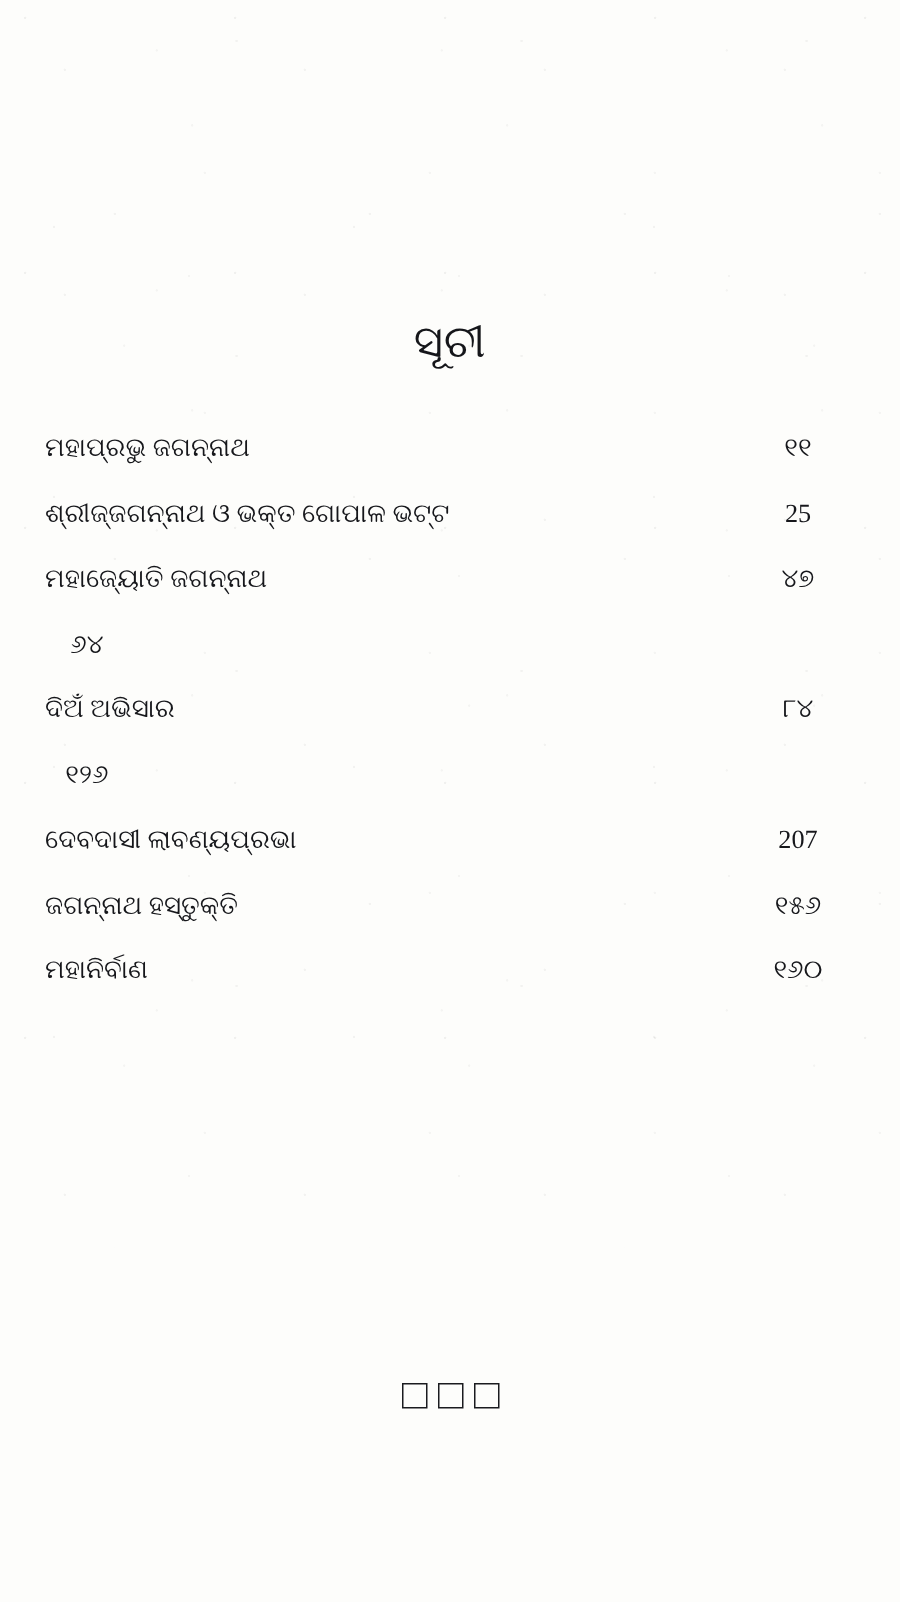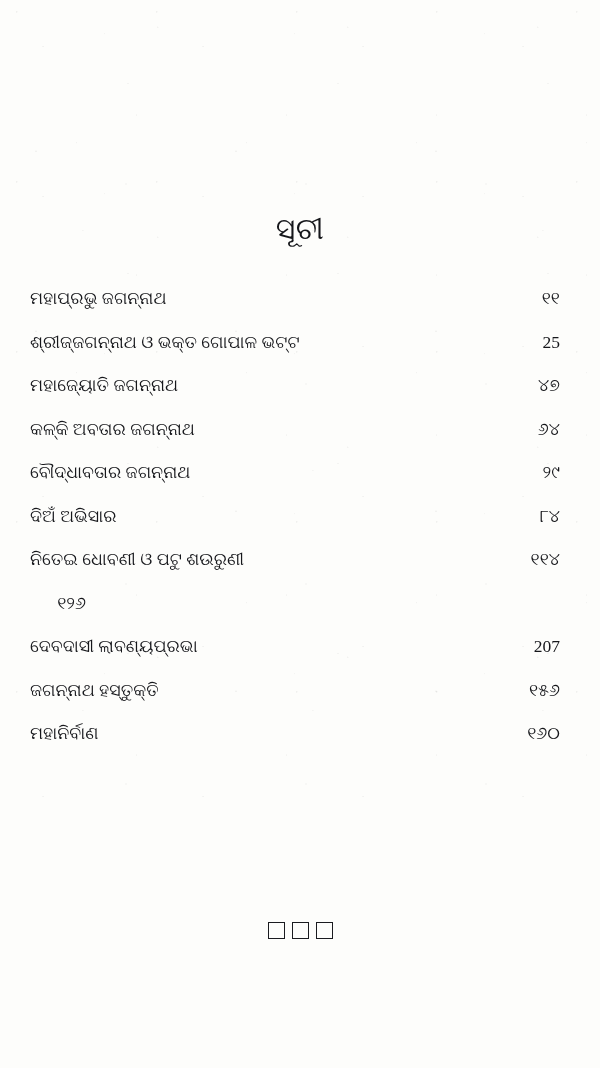--- a/index.html
+++ b/index.html
@@ -70,21 +70,21 @@
     color: #16171b;
   }
   .toc-label {
     font-size: 17.5px;
     white-space: nowrap;
     line-height: 1.2;
   }
   .toc-page {
     font-size: 17.5px;
     min-width: 56px;
-    text-align: right;
+    text-align: center;
     line-height: 1.2;
   }
   .ornament {
     position: absolute;
     top: 922px;
     left: 0;
     right: 0;
     text-align: center;
     display: flex;
     justify-content: center;
@@ -113,34 +113,25 @@
     </li>
     <li class="toc-row">
       <span class="toc-label">ଶ୍ରୀଜ୍ଜଗନ୍ନାଥ ଓ ଭକ୍ତ ଗୋପାଳ ଭଟ୍ଟ</span>
       <span class="toc-page">25</span>
     </li>
     <li class="toc-row">
       <span class="toc-label">ମହାଜ୍ୟୋତି ଜଗନ୍ନାଥ</span>
       <span class="toc-page">୪୭</span>
     </li>
     <li class="toc-row">
-      <span class="toc-label">କଳ୍କି ଅବତାର ଜଗନ୍ନାଥ</span>
       <span class="toc-page">୬୪</span>
-    </li>
-    <li class="toc-row">
-      <span class="toc-label">ବୌଦ୍ଧାବତାର ଜଗନ୍ନାଥ</span>
-      <span class="toc-page">୨୯</span>
     </li>
     <li class="toc-row">
       <span class="toc-label">ଦିଅଁ ଅଭିସାର</span>
       <span class="toc-page">୮୪</span>
-    </li>
-    <li class="toc-row">
-      <span class="toc-label">ନିତେଇ ଧୋବଣୀ ଓ ପଟୁ ଶଉରୁଣୀ</span>
-      <span class="toc-page">୧୧୪</span>
     </li>
     <li class="toc-row">
       <span class="toc-page">୧୨୬</span>
     </li>
     <li class="toc-row">
       <span class="toc-label">ଦେବଦାସୀ ଲାବଣ୍ୟପ୍ରଭା</span>
       <span class="toc-page">207</span>
     </li>
     <li class="toc-row">
       <span class="toc-label">ଜଗନ୍ନାଥ ହସ୍ତୁକ୍ତି</span>

